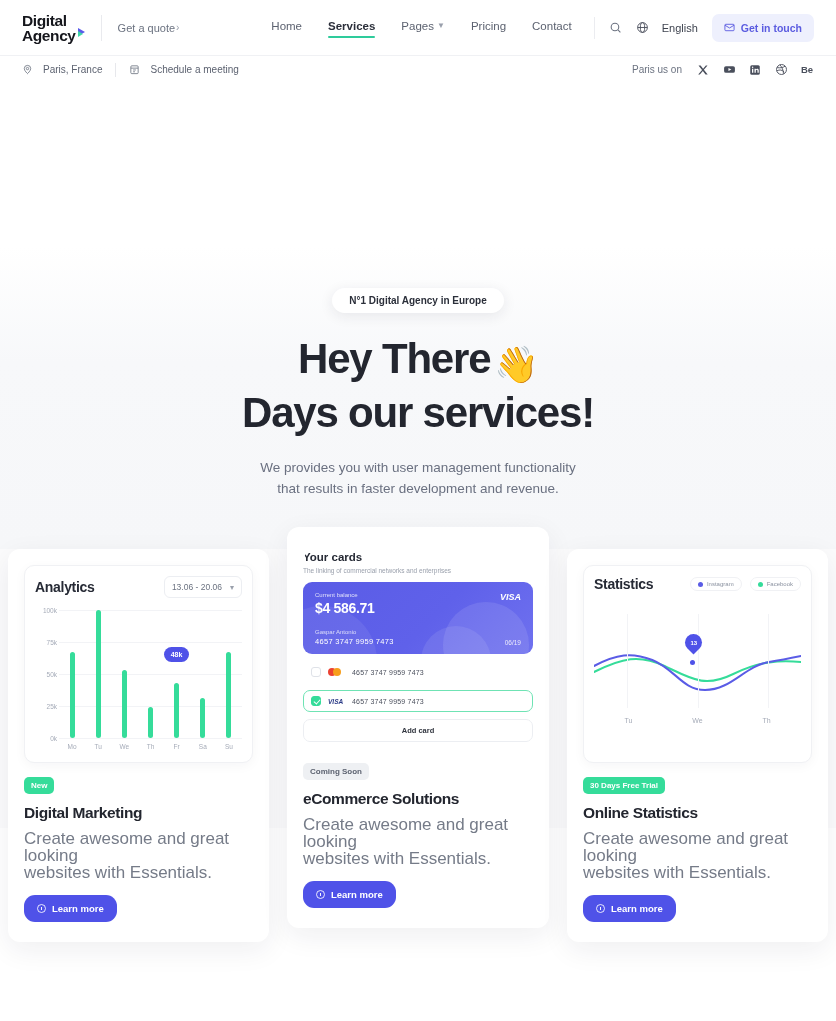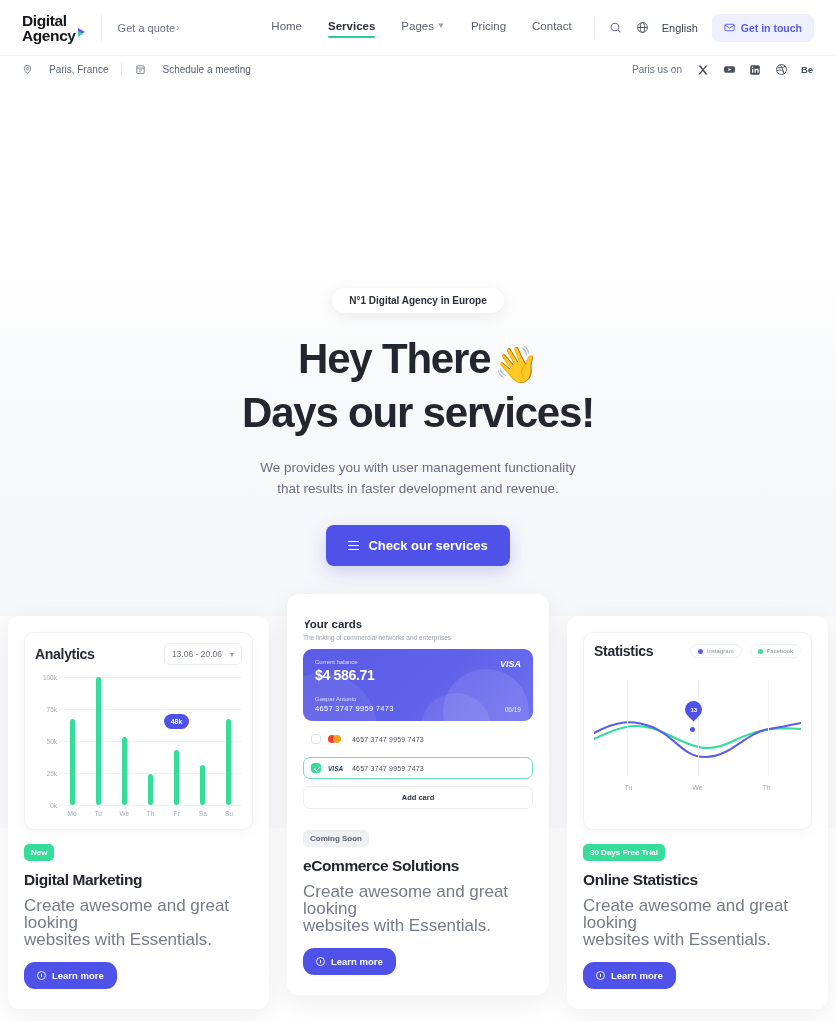--- a/index.html
+++ b/index.html
@@ -67,21 +67,21 @@
     background: #eef0fd; color: #5b5ce0; font-size: 10.5px; font-weight: bold;
     padding: 8px 12px; border-radius: 7px; cursor: pointer;
   }
 
   
   .subbar {
     height: 28px; display: flex; align-items: center; padding: 0 22px;
     background: #ffffff; border-top: 1px solid #f0f1f4;
     position: relative; z-index: 3;
   }
-  .sub-item { display: flex; align-items: center; gap: 16px; font-size: 10px; color: #5c6270; cursor: pointer; }
+  .sub-item { display: flex; align-items: center; gap: 10px; font-size: 10px; color: #5c6270; cursor: pointer; }
   .sub-sep { width: 1px; height: 14px; background: #e7e8ec; margin: 0 13px; }
   .follow { margin-left: auto; display: flex; align-items: center; gap: 12px; }
   .follow-label { font-size: 10px; color: #6b7280; margin-right: 2px; }
   .soc { width: 14px; height: 14px; display: flex; align-items: center; justify-content: center;
          color: #4a4f5c; cursor: pointer; }
 
   .header-shadow {
     position: absolute; left: 8px; right: 8px; top: 8px; height: 56px;
     background: #fff; border-radius: 12px; box-shadow: 0 6px 22px rgba(30,34,60,.07);
     z-index: 0;
@@ -375,28 +375,20 @@
     <div class="badge-pill">N°1 Digital Agency in Europe</div>
     <div class="hero-h1">
       <div>
         <span>Hey There</span><span class="wave">👋</span>
       </div>
       <div>Days our services!</div>
     </div>
     <div class="hero-sub">
       <div>We provides you with user management functionality</div>
       <div>that results in faster development and revenue.</div>
-    </div>
-    <div class="hero-btn">
-      <span class="burger">
-          <i></i>
-          <i></i>
-          <i></i>
-        </span>
-      <span>Check our services</span>
     </div>
   </div>
 
   <div class="cards">
 
     <div class="card">
       <div class="visual">
         <div class="vis-head">
           <div class="vis-title">Analytics</div>
           <div class="date-sel">

